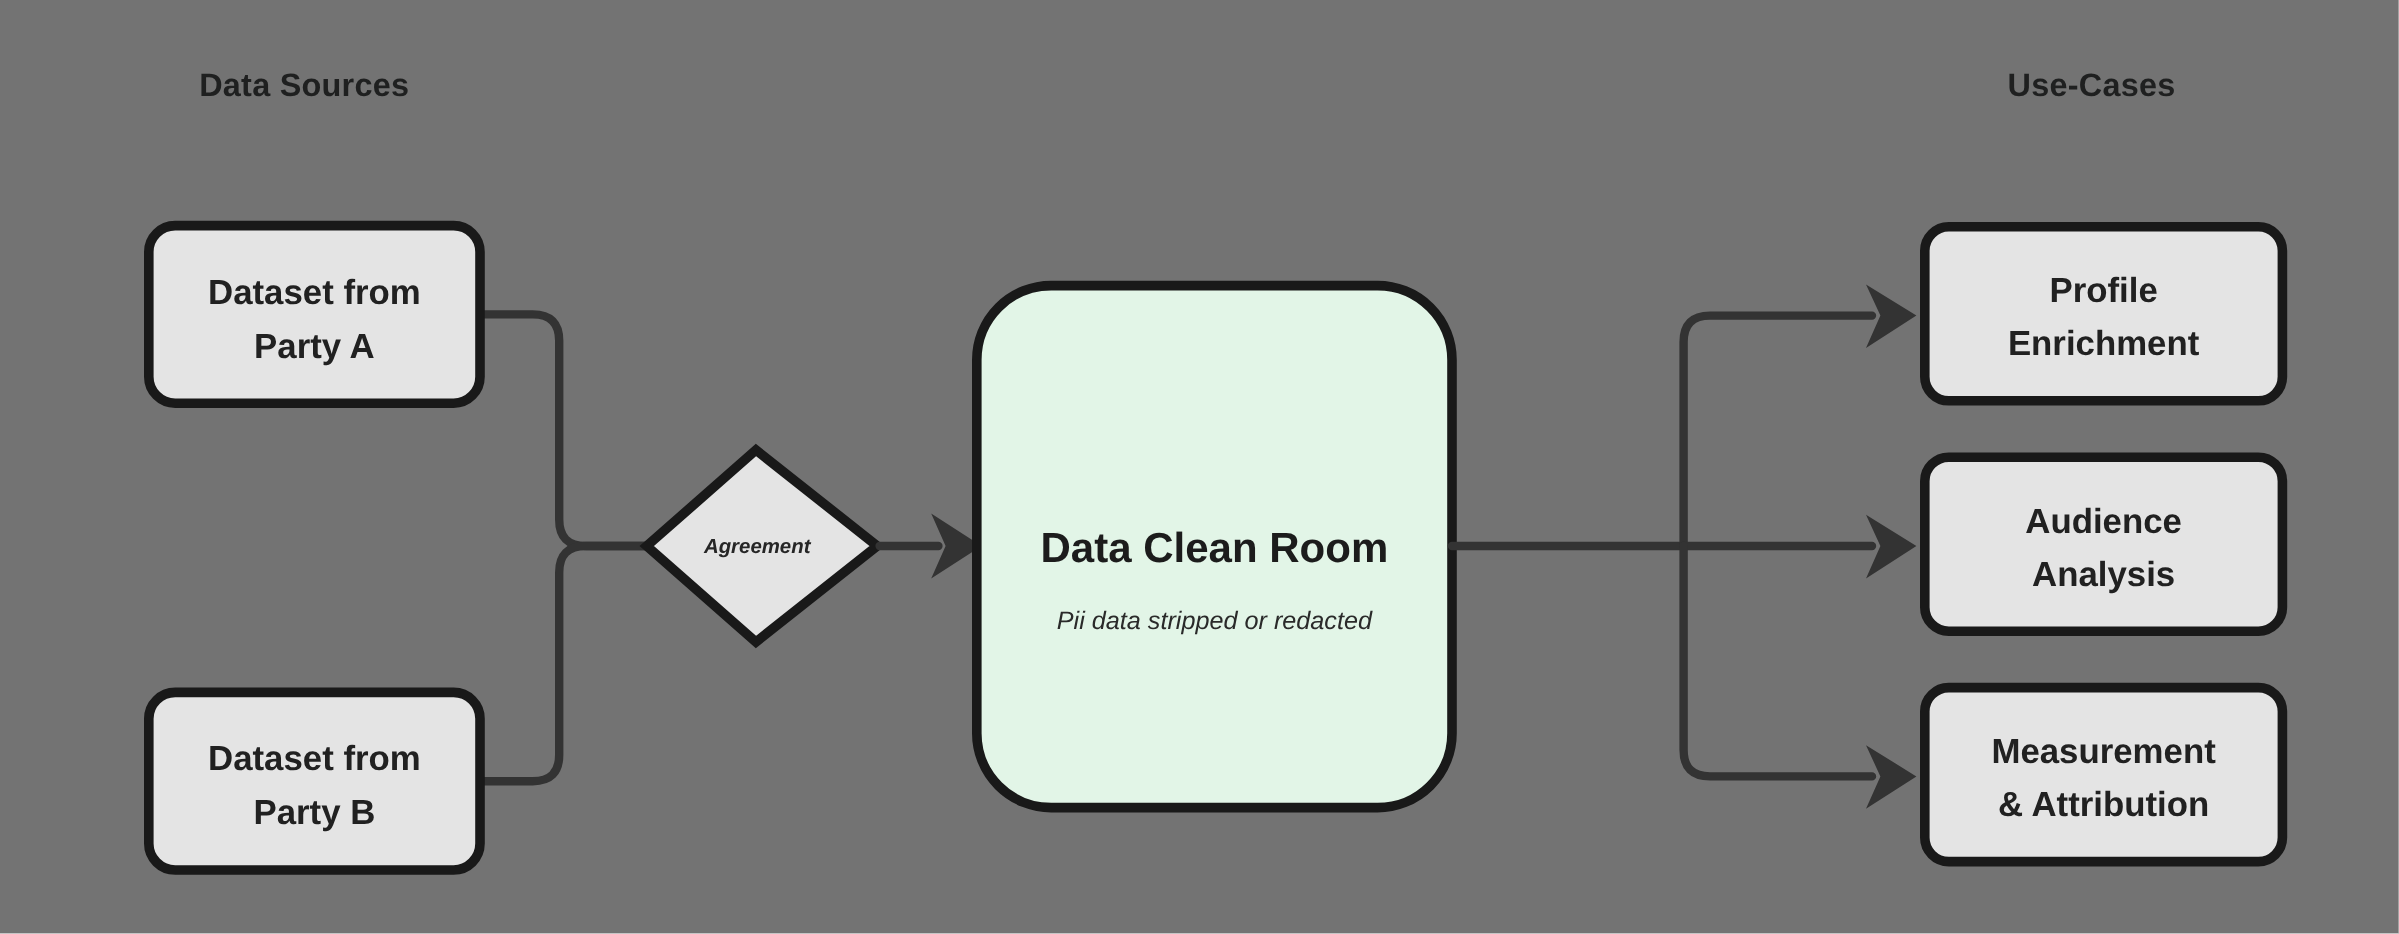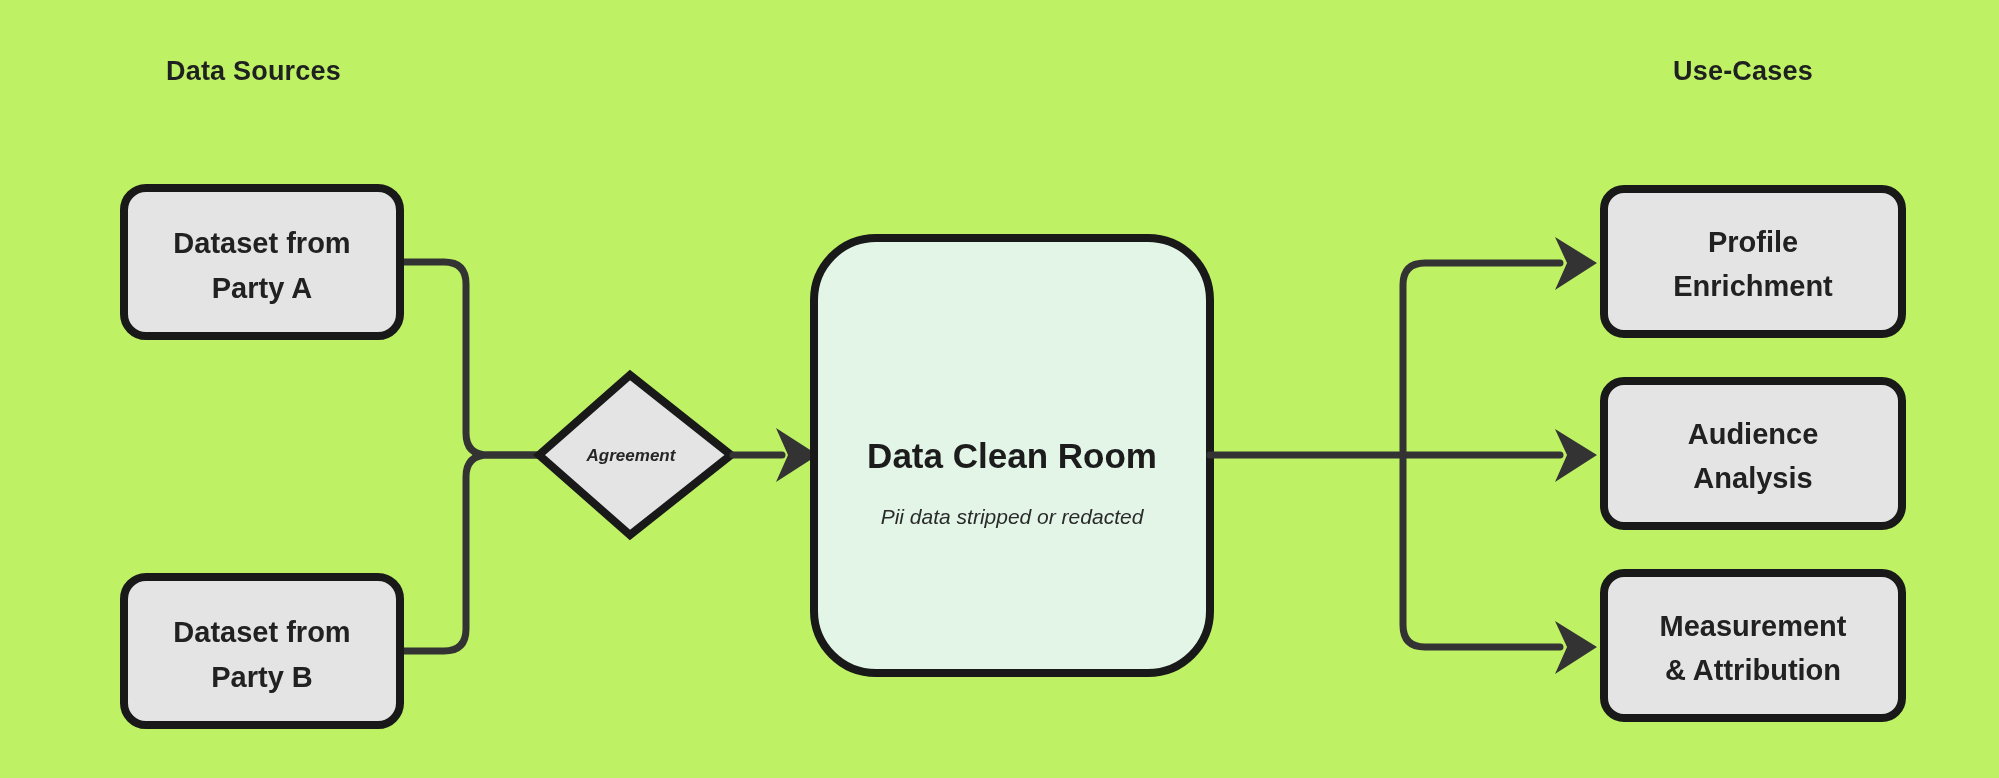--- a/index.html
+++ b/index.html
@@ -10,21 +10,21 @@
   body {
     width: 1999px;
     height: 778px;
     font-family: "Liberation Sans", sans-serif;
     overflow: hidden;
   }
   #diagram-root {
     position: relative;
     width: 1999px;
     height: 778px;
-    background: #bef264;
+    background: #737373;
   }
   svg.canvas {
     position: absolute;
     left: 0;
     top: 0;
     width: 1999px;
     height: 778px;
     display: block;
   }
   .col-heading {

